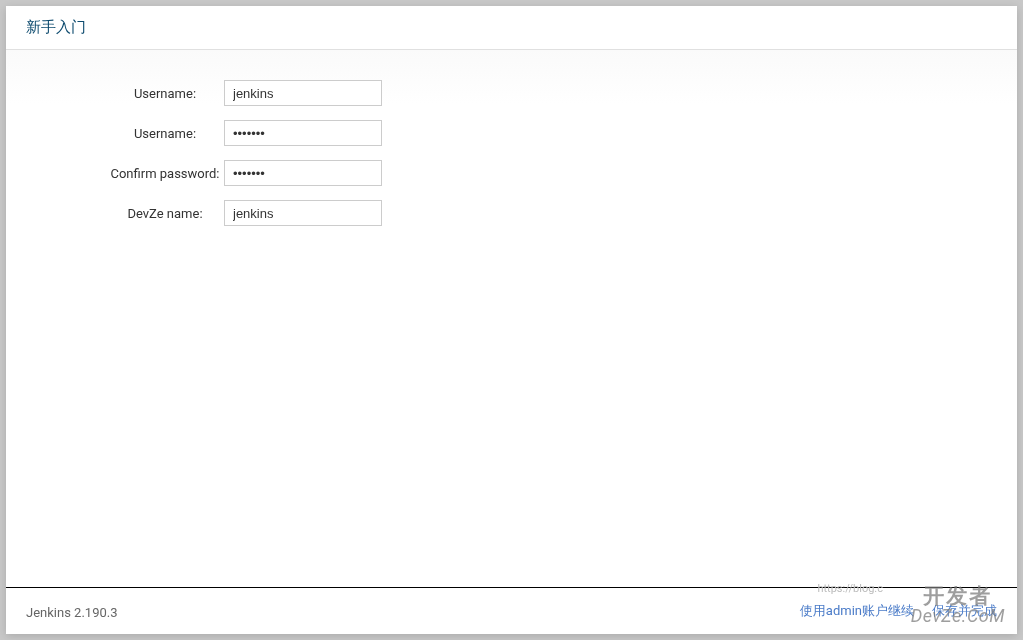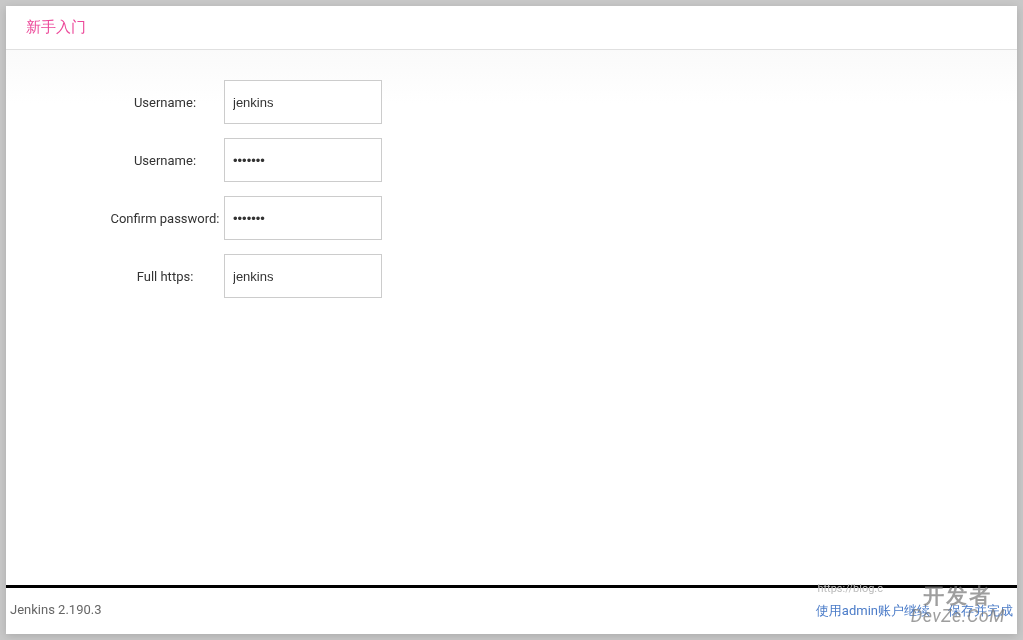--- a/index.html
+++ b/index.html
@@ -25,21 +25,21 @@
       border-radius: 4px;
       box-shadow: 0 2px 8px rgba(0,0,0,0.15);
       display: flex;
       flex-direction: column;
     }
     .header {
       padding: 12px 20px;
       border-bottom: 1px solid #e0e0e0;
       background: #fff;
       font-size: 15px;
-      color: #ec4899;
+      color: #0c4a6e;
     }
     .content {
       flex: 1;
       padding: 30px 100px;
       background: linear-gradient(to bottom, #fafafa 0%, #ffffff 10%);
       overflow: auto;
     }
     .page-title {
       font-size: 38px;
       font-weight: 400;
@@ -53,34 +53,34 @@
       margin-bottom: 14px;
     }
     .form-label {
       width: 118px;
       font-size: 13px;
       color: #333;
       text-align: center;
     }
     .form-input {
       width: 158px;
-      height: 44px;
+      height: 26px;
       padding: 3px 8px;
       font-size: 13px;
       border: 1px solid #ccc;
       background: #fff;
       color: #333;
       outline: none;
     }
     .footer {
       display: flex;
       justify-content: space-between;
-      align-items: flex-start;
-      padding: 14px 4px;
-      border-top: 3px solid #000000;
+      align-items: flex-end;
+      padding: 14px 20px;
+      border-top: 1px solid #000000;
       background: #fff;
     }
     .version {
       font-size: 13px;
       color: #666;
     }
     .footer-actions {
       display: flex;
       gap: 18px;
     }
@@ -141,21 +141,21 @@
       <label class="form-label">Username:</label>
       <input type="text" class="form-input" value="•••••••" style="">
     </div>
 
     <div class="form-row">
       <label class="form-label">Confirm password:</label>
       <input type="text" class="form-input" value="•••••••" style="">
     </div>
 
     <div class="form-row">
-      <label class="form-label">Full https:</label>
+      <label class="form-label">DevZe name:</label>
       <input type="text" class="form-input" value="jenkins" style="">
     </div>
   </div>
 
   <div class="footer">
     <span class="version">Jenkins 2.190.3</span>
     <div class="footer-actions">
       <a class="footer-link">使用admin账户继续</a>
       <a class="footer-link">保存并完成</a>
     </div>

